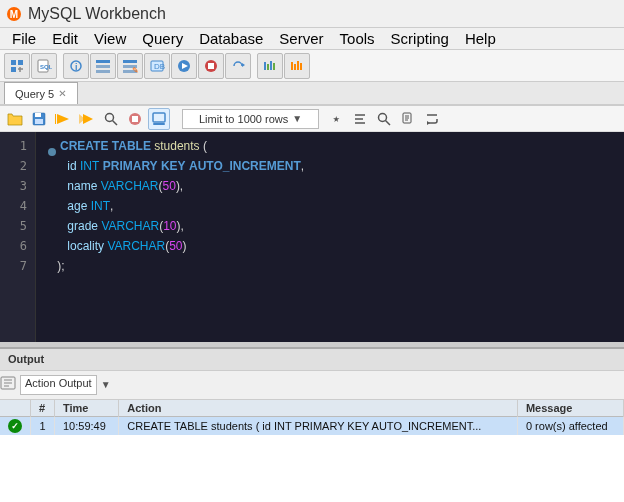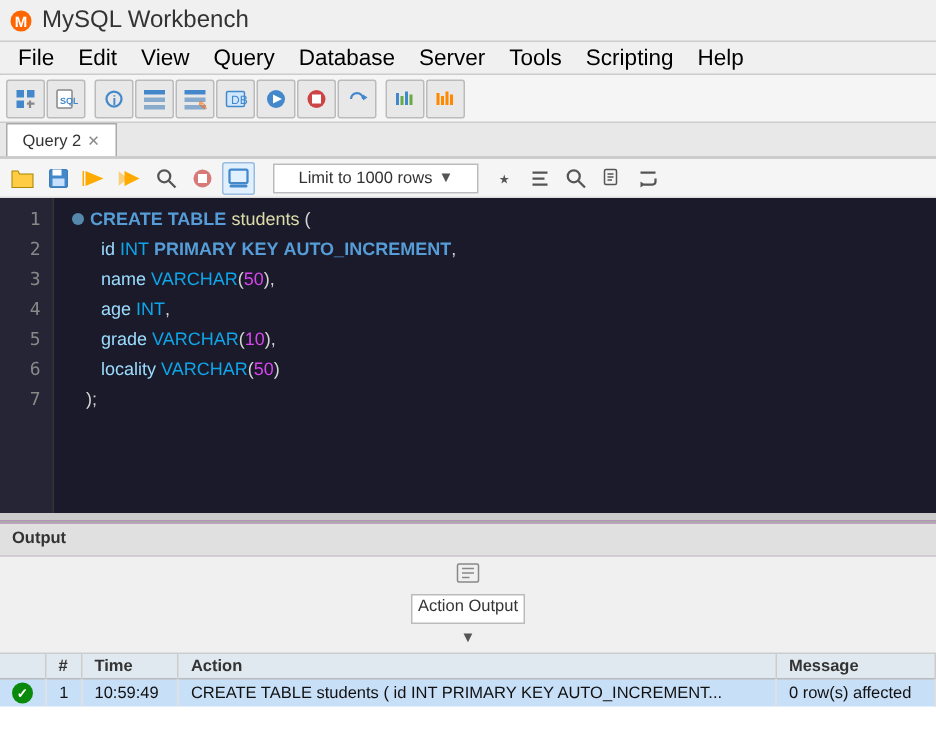--- a/index.html
+++ b/index.html
@@ -138,21 +138,21 @@
     .code-area {
       flex: 1;
       padding: 4px 0 4px 8px;
       overflow: auto;
     }
     .code-line {
       height: 20px;
       line-height: 20px;
       white-space: pre;
       display: flex;
-      align-items: center;
+      align-items: flex-end;
     }
     .bullet-dot {
       width: 8px; height: 8px;
       background: #5588aa;
       border-radius: 50%;
       display: inline-block;
       margin: 0 4px;
       flex-shrink: 0;
     }
     .kw { color: #569cd6; font-weight: bold; }
@@ -181,21 +181,20 @@
       font-size: 11px;
       color: #333;
     }
     #output-controls {
       display: flex;
       align-items: center;
       padding: 4px 0;
       gap: 4px;
       border-bottom: 1px solid #ccc;
       background: #f0f0f0;
-      flex-direction: column;
     }
     .output-icon { font-size: 14px; color: #555; }
     .output-select {
       font-size: 11px;
       color: #333;
       background: #fff;
       border: 1px solid #bbb;
       padding: 1px 4px;
       height: 20px;
     }
@@ -360,21 +359,21 @@
         <rect x="8" y="3" width="2" height="9" fill="#ff8800"></rect>
         <rect x="11" y="5" width="2" height="7" fill="#ff8800"></rect>
       </svg>
   </div>
 </div>
 
 <div id="main-container">
 
   <div id="tab-bar">
     <div class="tab active">
-      <span>Query 2</span>
+      <span>Query 5</span>
       <span class="close-x">✕</span>
     </div>
   </div>
 
   <div id="query-toolbar">
     <div class="q-btn" title="Open file">
       <svg width="16" height="14" viewBox="0 0 16 14">
           <path d="M1,2 L5,2 L6,4 L15,4 L15,13 L1,13 Z" fill="#ffcc44" stroke="#aa8800" stroke-width="0.7"></path>
         </svg>
     </div>

